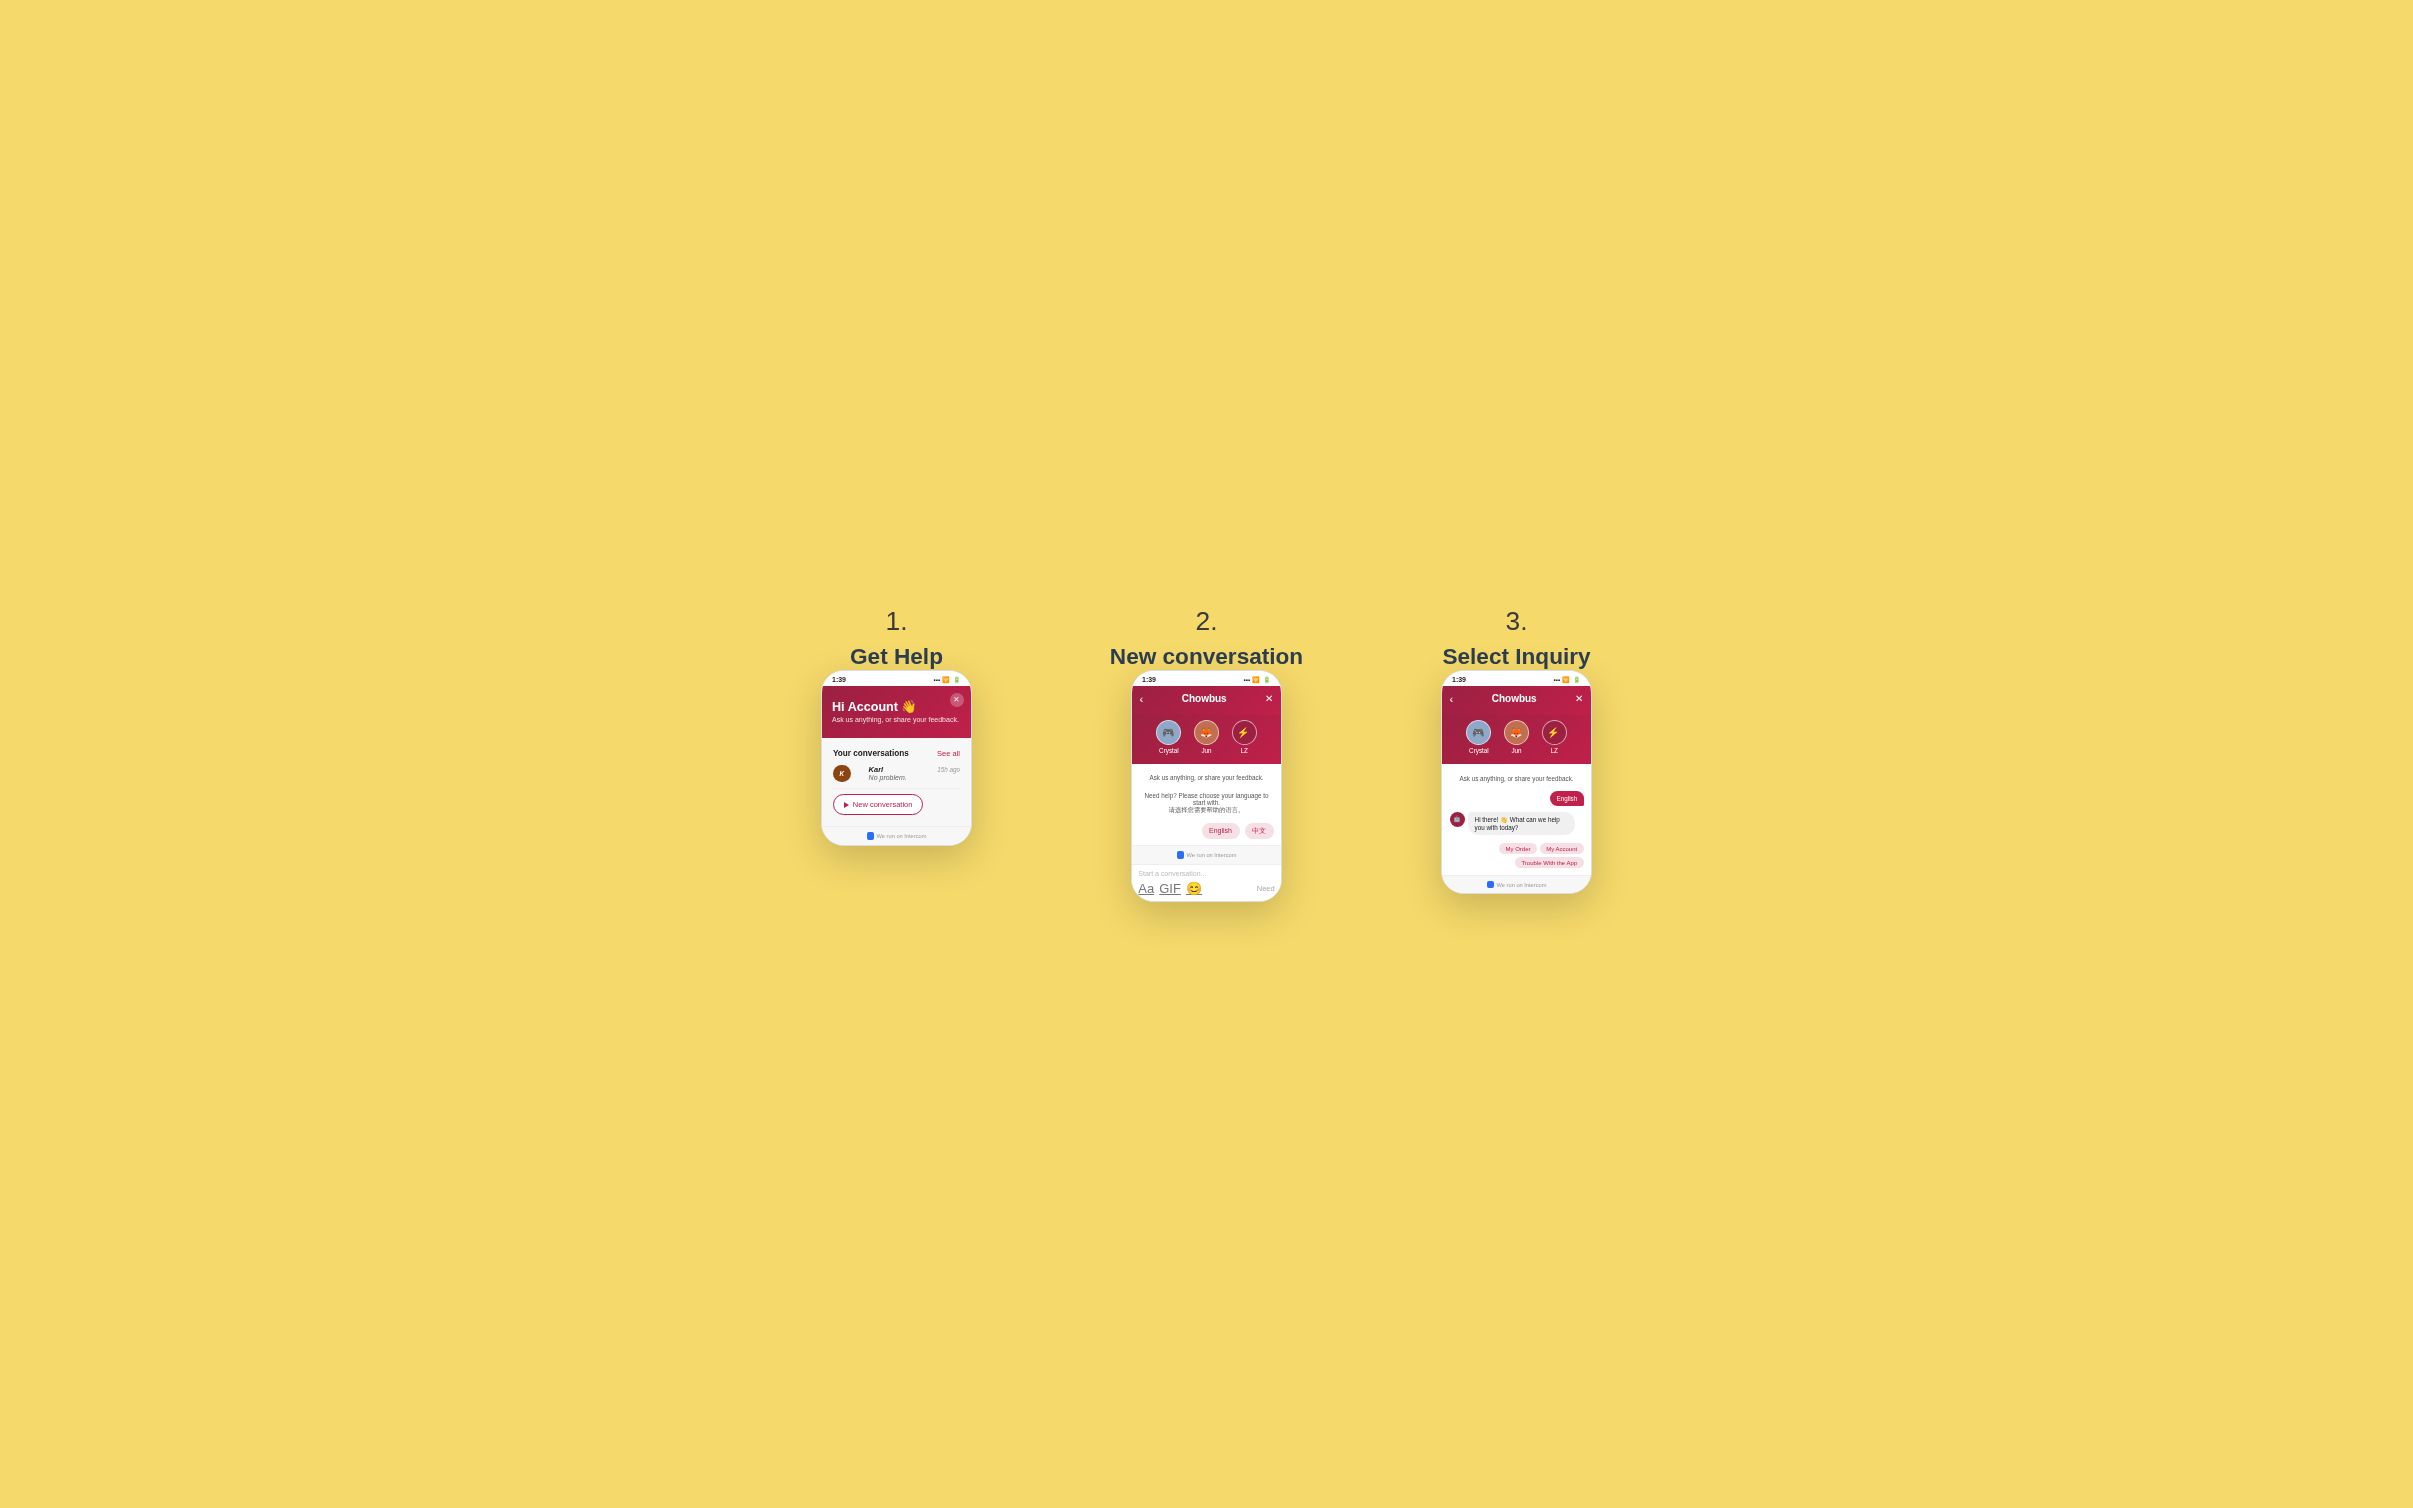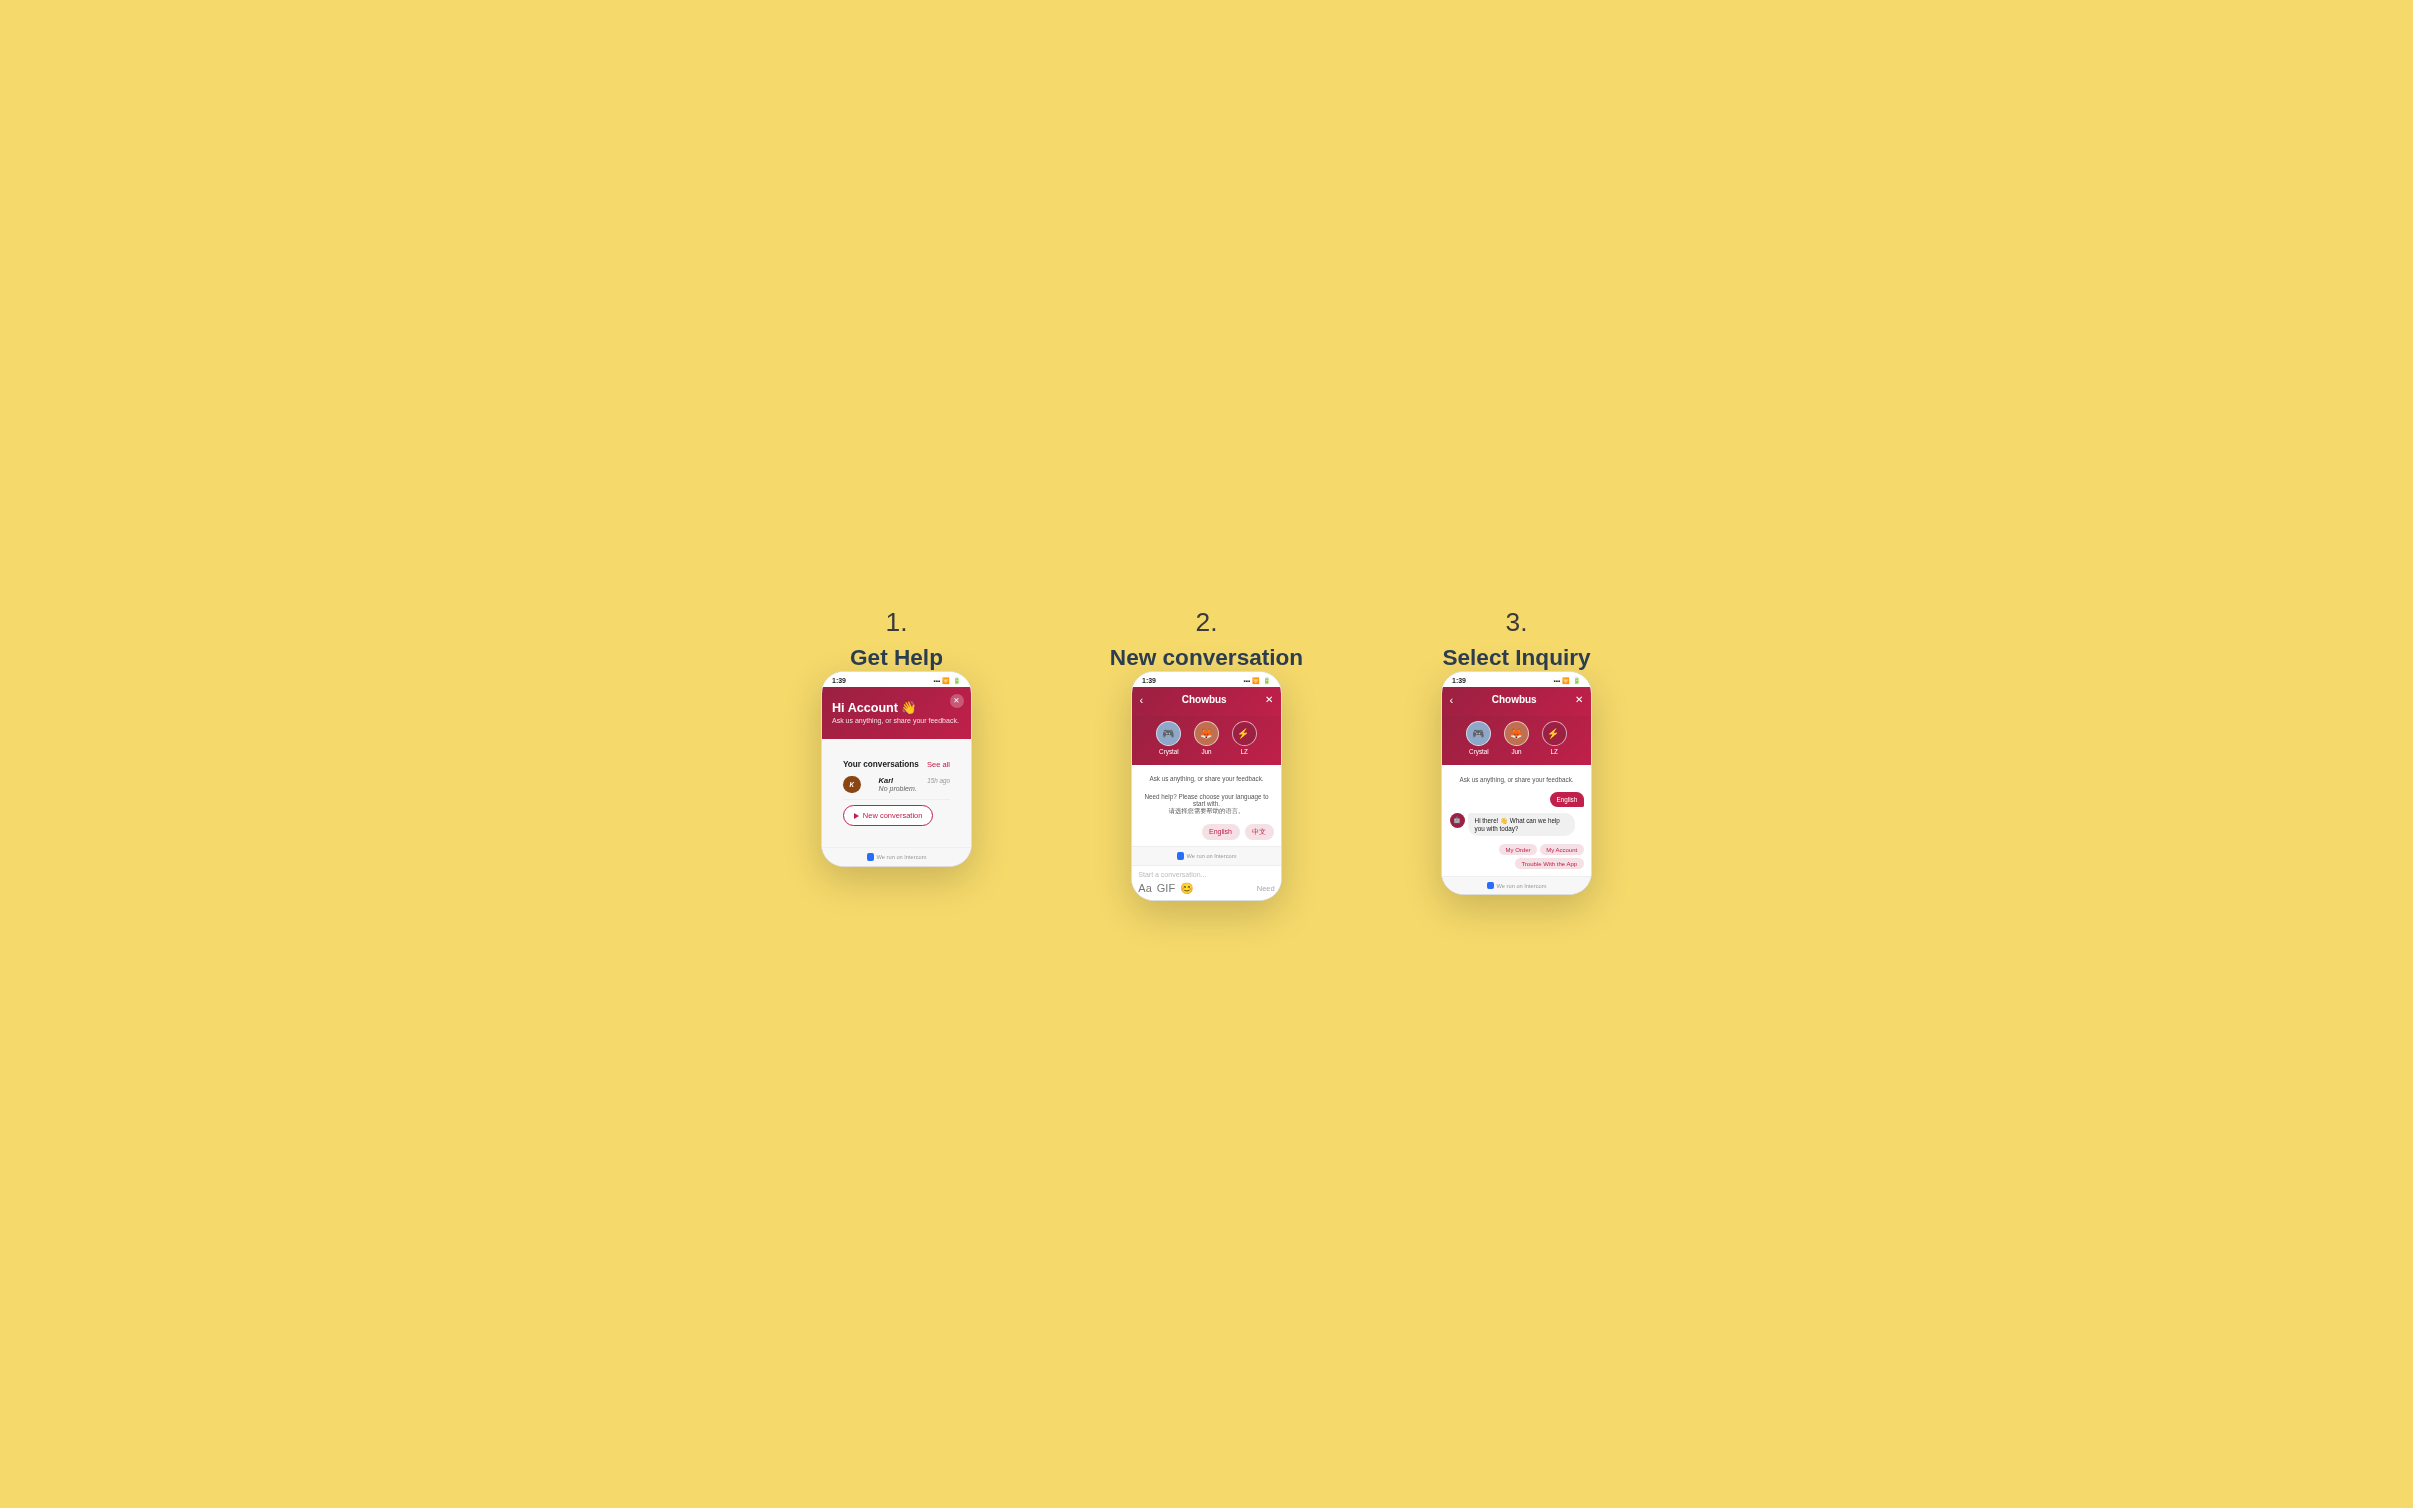--- a/index.html
+++ b/index.html
@@ -102,21 +102,21 @@
       margin-bottom: 2.5px;
     }
 
     .screen1-subtitle {
       font-size: 7px;
       opacity: 0.85;
     }
 
     .screen1-body {
       background: #f7f7f7;
-      padding: 21px;
+      padding: 11px;
       flex: 1;
     }
 
     .conversations-header {
       display: flex;
       justify-content: space-between;
       align-items: center;
       margin-bottom: 6.3px;
     }
 
@@ -350,22 +350,23 @@
       justify-content: space-between;
     }
 
     .toolbar-left {
       display: flex;
       gap: 5px;
       align-items: center;
     }
 
     .toolbar-btn {
-      font-size: 11px;
+      font-size: 13px;
       color: #777;
+      text-decoration: underline;
     }
 
     .send-btn {
       font-size: 7.5px;
       color: #aaa;
     }
 
     
     .screen3-chat {
       flex: 1;

